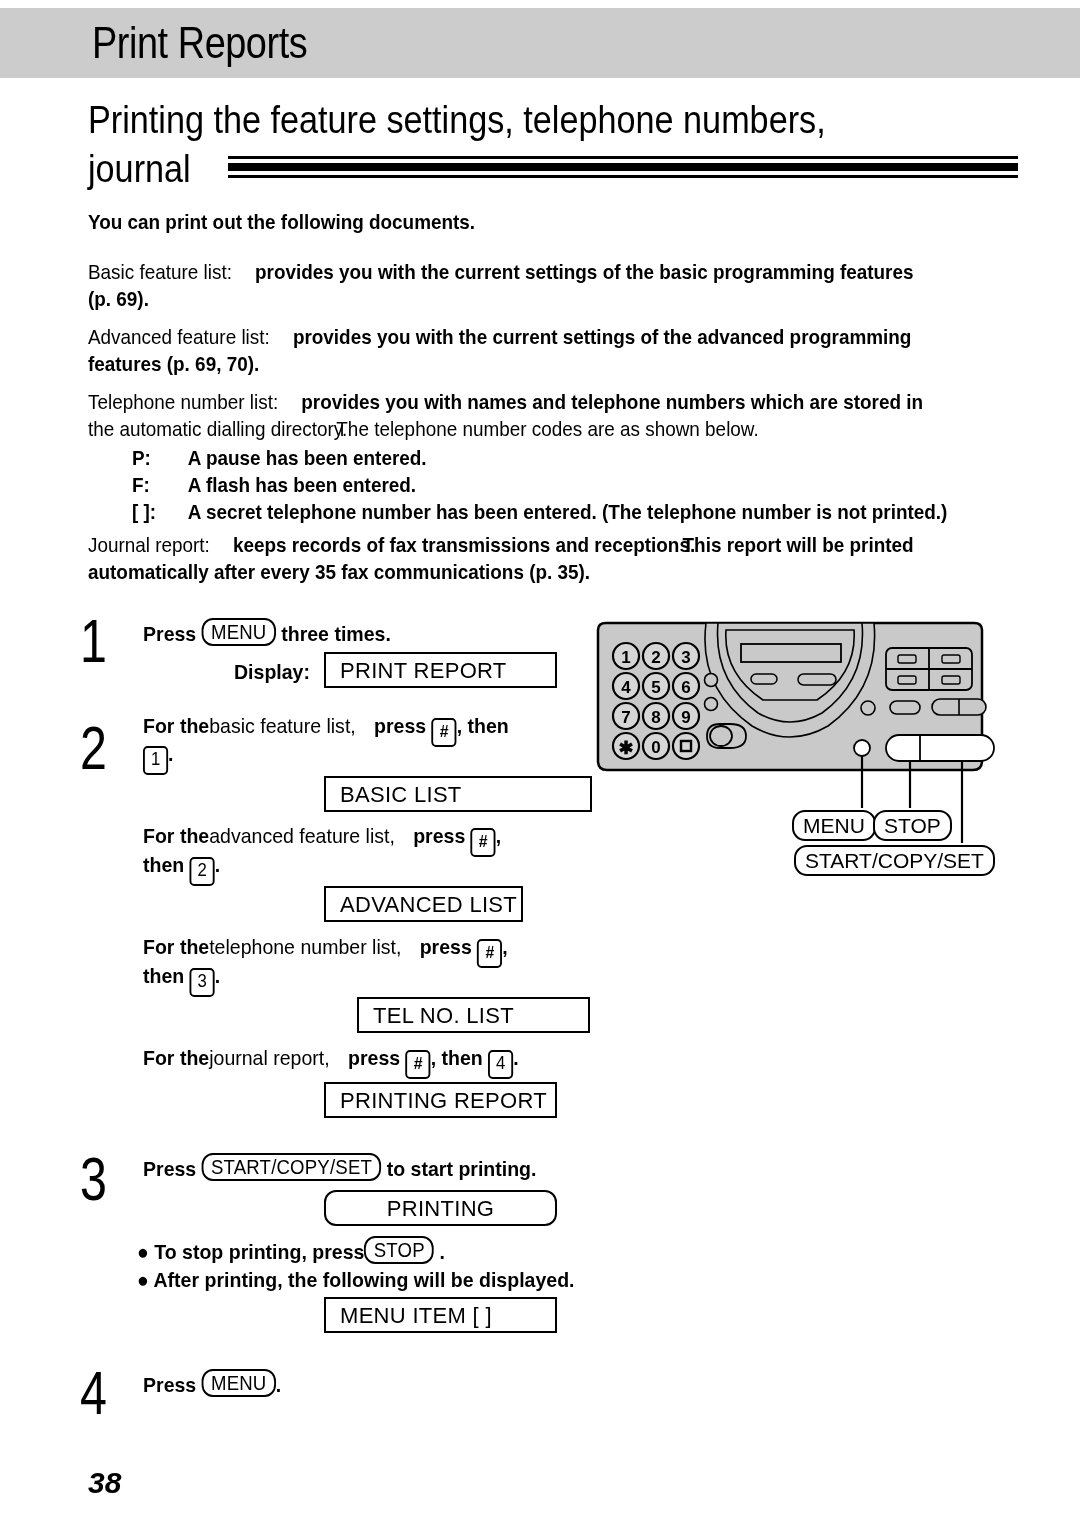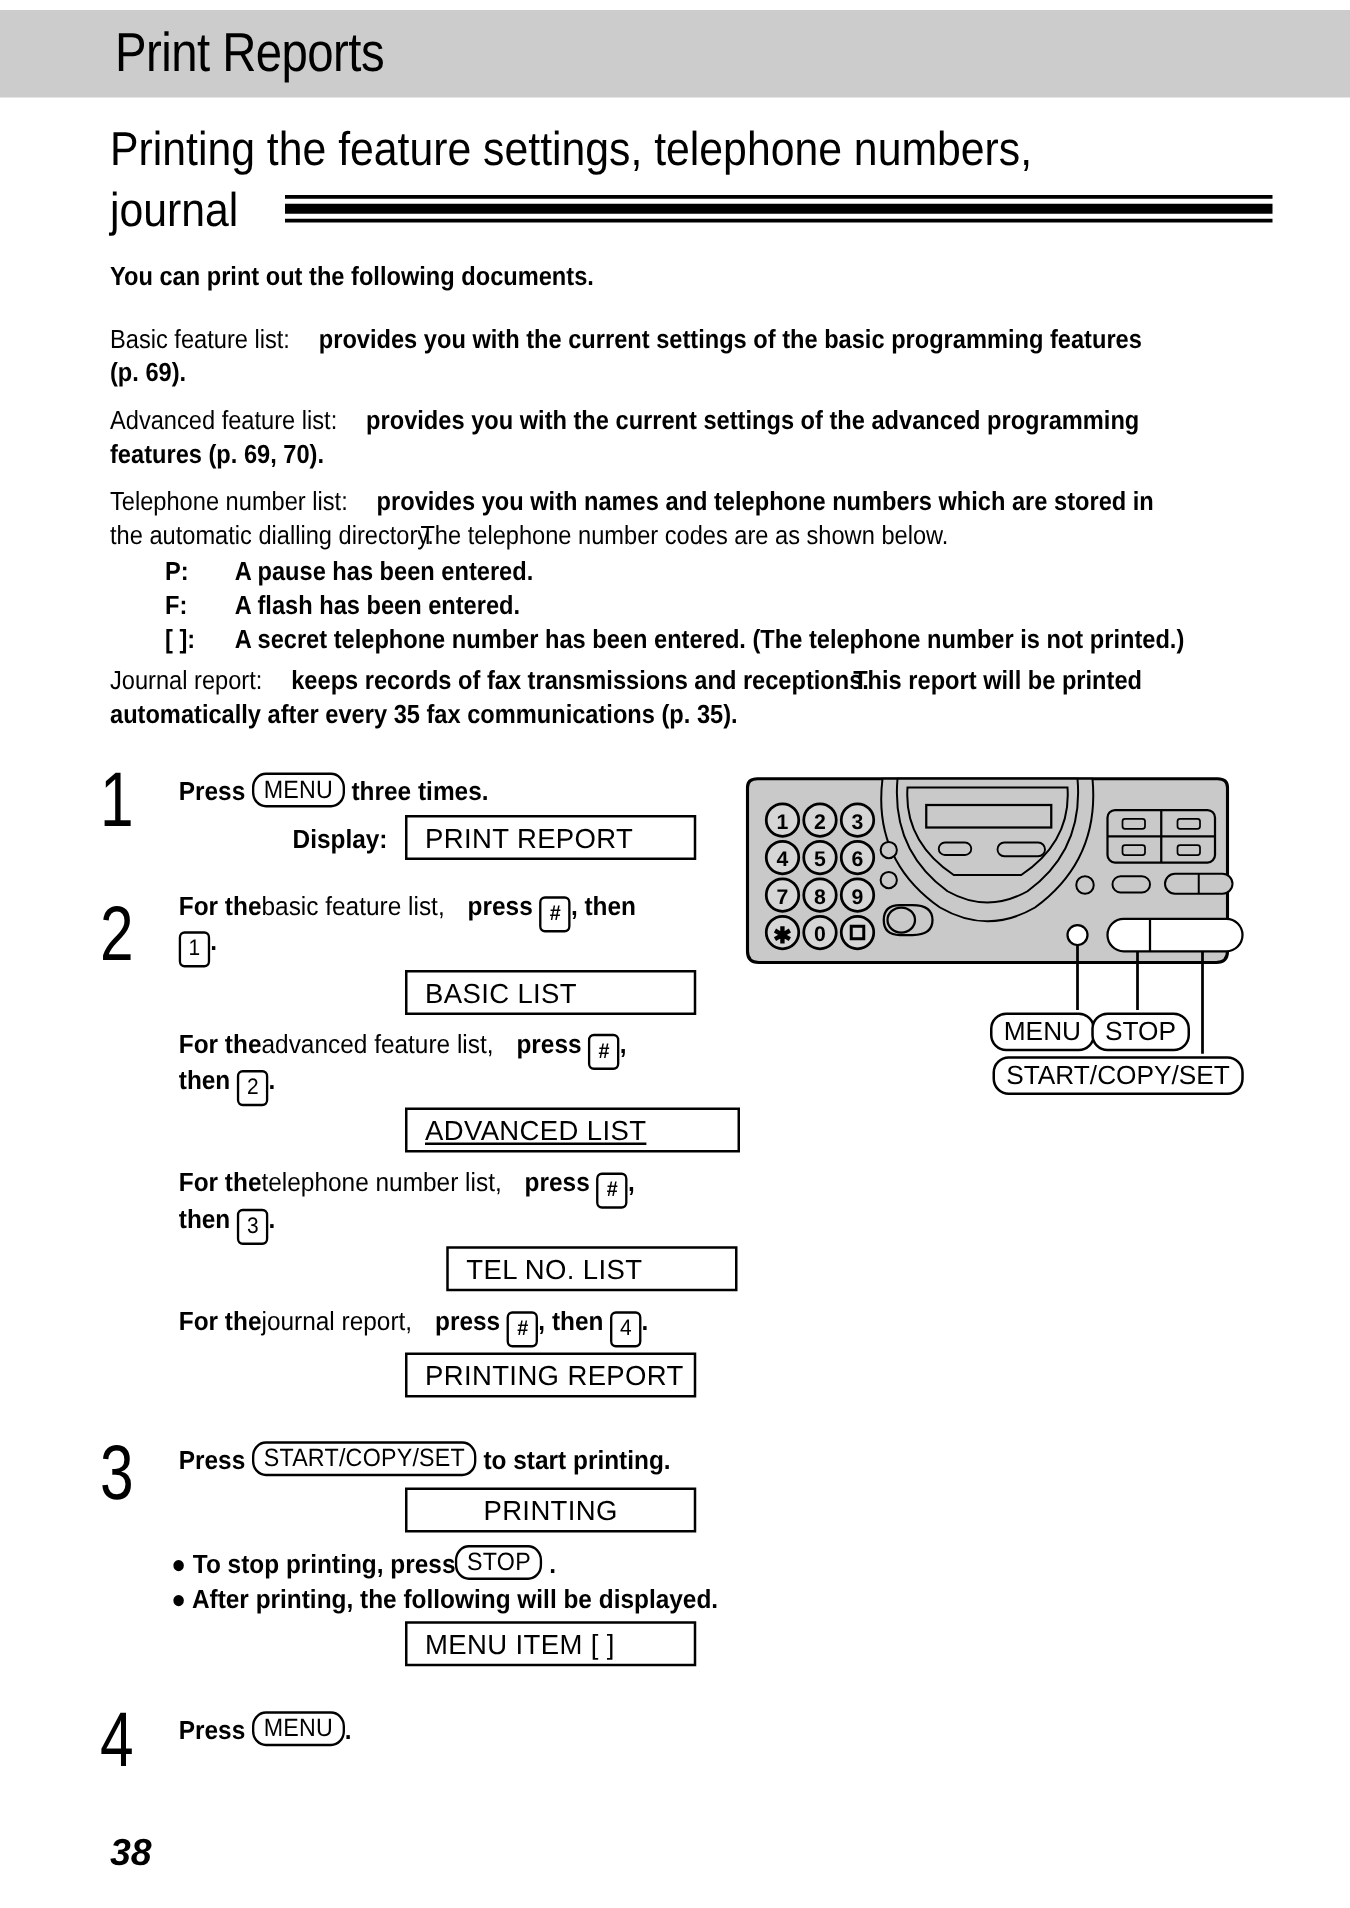--- a/index.html
+++ b/index.html
@@ -196,33 +196,33 @@
 
 <div class="steptxt" style="left:143px;top:712px;">
   <span>For the</span><span class="n">basic feature list,</span>
   <span style="display:inline-block;width:8px;"></span>
   <span>press</span>
   <span class="keybox hash">#</span><span>, then</span>
 </div>
 <div class="steptxt" style="left:143px;top:740px;">
   <span class="keybox">1</span><span>.</span>
 </div>
-<div class="lcd" style="left:324px;top:776px;width:233px;">BASIC LIST</div>
+<div class="lcd" style="left:324px;top:776px;width:268px;">BASIC LIST</div>
 
 <div class="steptxt" style="left:143px;top:822px;">
   <span>For the</span><span class="n">advanced feature list,</span>
   <span style="display:inline-block;width:8px;"></span>
   <span>press</span>
   <span class="keybox hash">#</span>,
 </div>
 <div class="steptxt" style="left:143px;top:851px;">
   <span>then</span>
   <span class="keybox">2</span><span>.</span>
 </div>
-<div class="lcd" style="left:324px;top:886px;width:268px;text-decoration:underline;">ADVANCED LIST</div>
+<div class="lcd" style="left:324px;top:886px;width:199px;">ADVANCED LIST</div>
 
 <div class="steptxt" style="left:143px;top:933px;">
   <span>For the</span><span class="n">telephone number list,</span>
   <span style="display:inline-block;width:8px;"></span>
   <span>press</span>
   <span class="keybox hash">#</span>,
 </div>
 <div class="steptxt" style="left:143px;top:962px;">
   <span>then</span>
   <span class="keybox">3</span><span>.</span>
@@ -237,21 +237,21 @@
   <span class="keybox">4</span><span>.</span>
 </div>
 <div class="lcd" style="left:324px;top:1082px;width:233px;">PRINTING REPORT</div>
 
 <div class="stepnum" style="left:80px;top:1148px;">3</div>
 <div class="steptxt" style="left:143px;top:1153px;">
   <span>Press</span>
   <span class="keypill">START/COPY/SET</span>
   <span>to start printing.</span>
 </div>
-<div class="lcd center" style="left:324px;top:1190px;width:233px;">PRINTING</div>
+<div class="lcd center" style="left:324px;top:1190px;width:233px;border-radius:12px;">PRINTING</div>
 
 <div class="steptxt" style="left:137px;top:1236px;">
   <span class="bullet">●</span>
   <span>To stop printing, press</span><span class="keypill">STOP</span>
   <span>.</span>
 </div>
 <div class="steptxt" style="left:137px;top:1266px;">
   <span class="bullet">●</span>
   <span>After printing, the following will be displayed.</span>
 </div>

